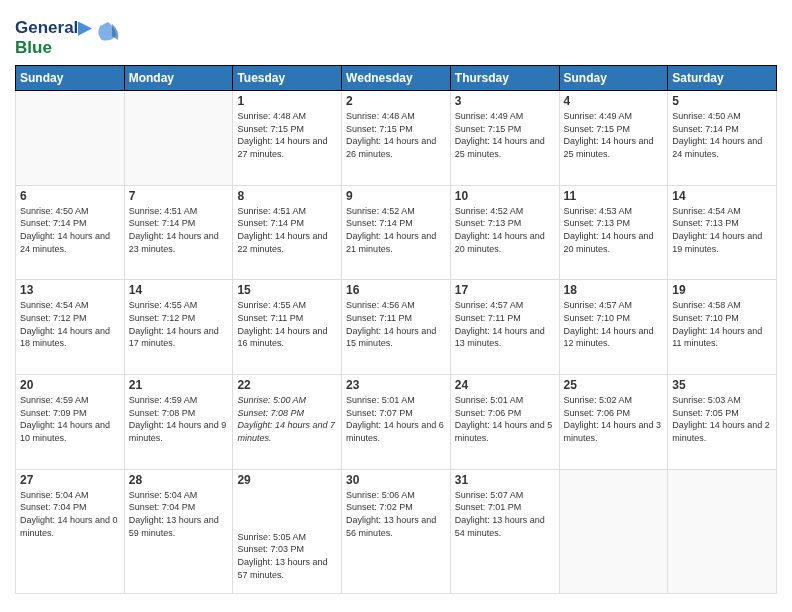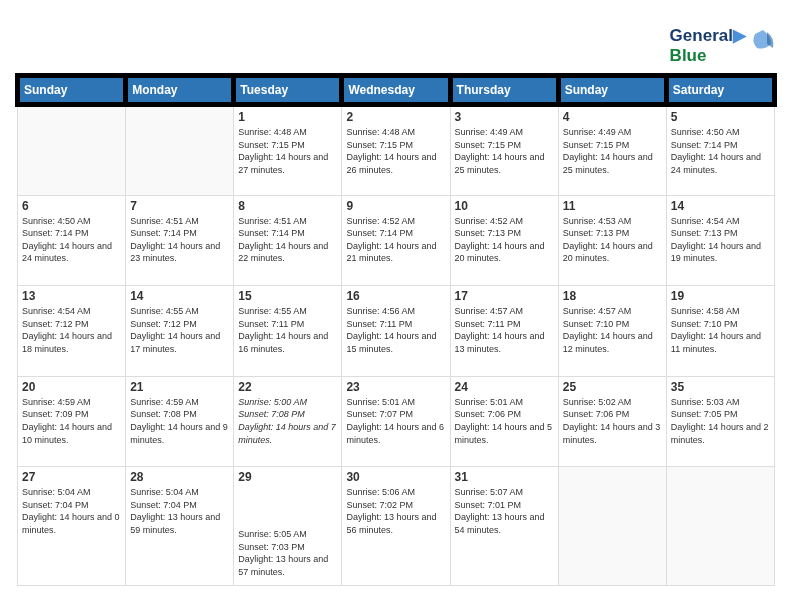--- a/index.html
+++ b/index.html
@@ -6,24 +6,23 @@
     body {
       font-family: Arial, sans-serif;
       background: #fff;
       width: 792px;
       height: 612px;
       overflow: hidden;
     }
     .page {
       width: 792px;
       height: 612px;
-      padding: 26px 15px;
+      padding: 18px 15px;
       display: flex;
       flex-direction: column;
-      align-items: flex-end;
     }
     .header {
       display: flex;
       justify-content: space-between;
       align-items: flex-start;
       margin-bottom: 8px;
     }
     .logo {
       display: flex;
       align-items: center;
@@ -46,21 +45,21 @@
       border-collapse: collapse;
       width: 100%;
       table-layout: fixed;
     }
     .calendar th {
       background: #2e75b6;
       color: #fff;
       font-size: 12px;
       padding: 5px 4px;
       text-align: left;
-      border: 5px solid #000000;
+      border: 1px solid #000000;
     }
     .calendar td {
       border: 1px solid #ddd;
       vertical-align: top;
       padding: 3px 4px;
       font-size: 9.5px;
       color: #333;
       height: 88px;
       background: #fff;
     }

